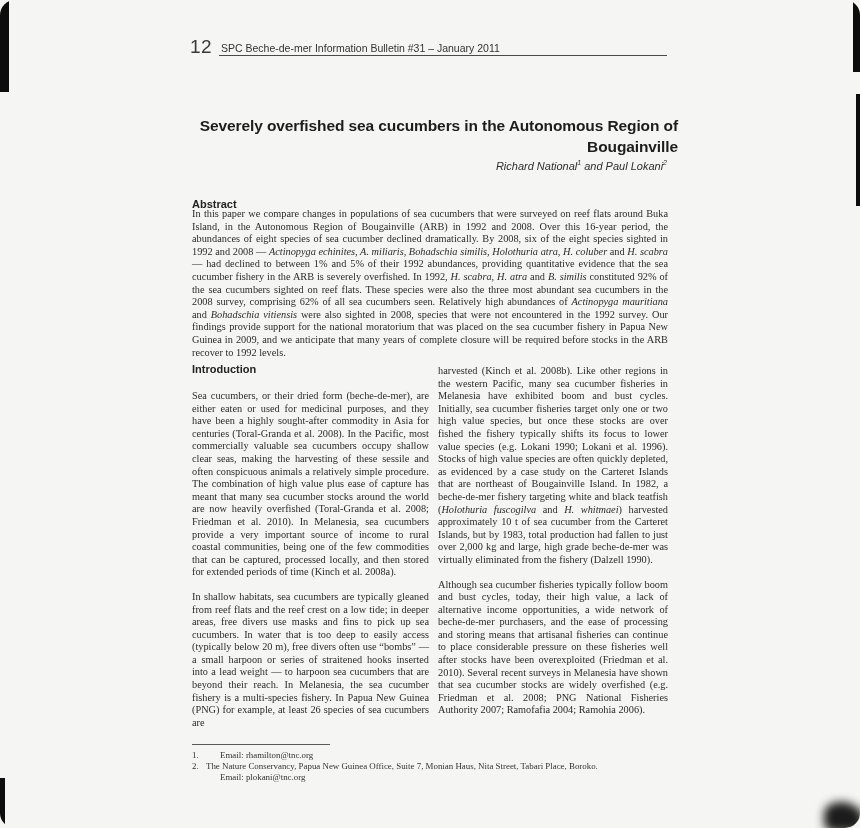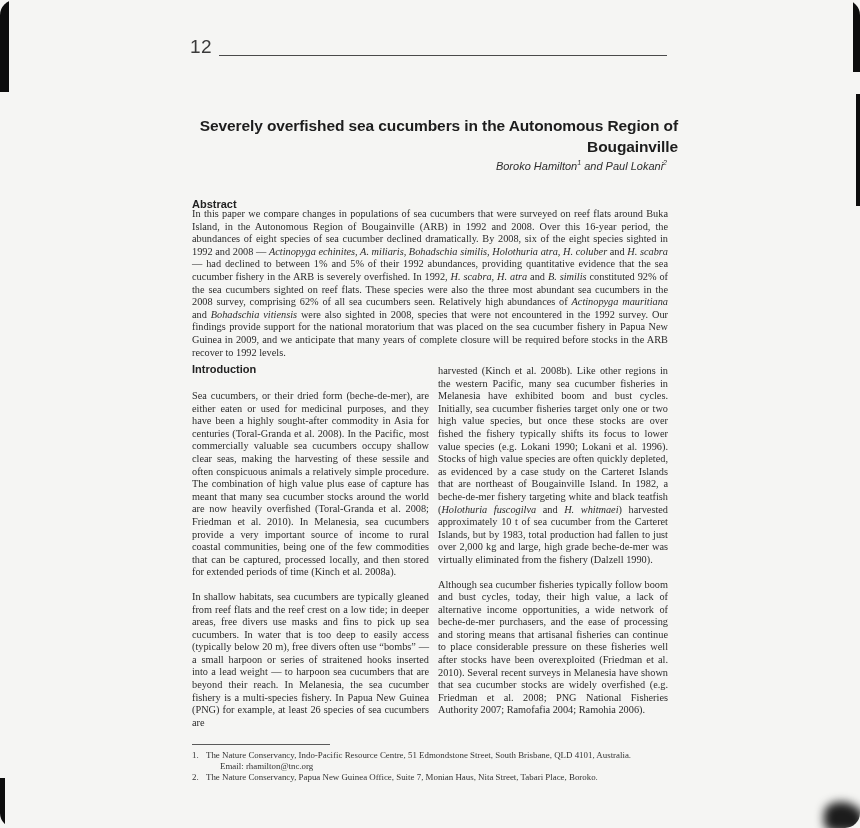--- a/index.html
+++ b/index.html
@@ -94,46 +94,47 @@
 
 <div class="page">
 
   <div class="artifact artifact-left-top"></div>
   <div class="artifact artifact-right-top"></div>
   <div class="artifact artifact-right-upper"></div>
   <div class="artifact artifact-left-bottom"></div>
   <div class="artifact artifact-corner-smudge"></div>
 
   <div class="page-number">12</div>
+  <div class="header-title">SPC Beche-de-mer Information Bulletin #31 – January 2011</div>
   <div class="header-rule"></div>
 
   <div class="article-title">Severely overfished sea cucumbers in the Autonomous Region of Bougainville</div>
-  <div class="authors-line"><span>Boroko Hamilton</span><sup>1</sup><span> and Paul Lokani</span><sup>2</sup></div>
+  <div class="authors-line"><span>Richard National</span><sup>1</sup><span> and Paul Lokani</span><sup>2</sup></div>
 
   <div class="section-heading abstract-heading">Abstract</div>
   <div class="body-text abstract-body"><span>In this paper we compare changes in populations of sea cucumbers that were surveyed on reef flats around Buka Island, in the Autonomous Region of Bougainville (ARB) in 1992 and 2008. Over this 16-year period, the abundances of eight species of sea cucumber declined dramatically. By 2008, six of the eight species sighted in 1992 and 2008 — </span><span style="font-style: italic;">Actinopyga echinites, A. miliaris, Bohadschia similis, Holothuria atra, H. coluber</span><span> and </span><span style="font-style: italic;">H. scabra</span><span> — had declined to between 1% and 5% of their 1992 abundances, providing quantitative evidence that the sea cucumber fishery in the ARB is severely overfished. In 1992, </span><span style="font-style: italic;">H. scabra, H. atra</span><span> and </span><span style="font-style: italic;">B. similis</span><span> constituted 92% of the sea cucumbers sighted on reef flats. These species were also the three most abundant sea cucumbers in the 2008 survey, comprising 62% of all sea cucumbers seen. Relatively high abundances of </span><span style="font-style: italic;">Actinopyga mauritiana</span><span> and </span><span style="font-style: italic;">Bohadschia vitiensis</span><span> were also sighted in 2008, species that were not encountered in the 1992 survey. Our findings provide support for the national moratorium that was placed on the sea cucumber fishery in Papua New Guinea in 2009, and we anticipate that many years of complete closure will be required before stocks in the ARB recover to 1992 levels.</span></div>
 
   <div class="section-heading introduction-heading">Introduction</div>
 
   <div class="column column-left">
     <p class="body-text"><span>Sea cucumbers, or their dried form (beche-de-mer), are either eaten or used for medicinal purposes, and they have been a highly sought-after commodity in Asia for centuries (Toral-Granda et al. 2008). In the Pacific, most commercially valuable sea cucumbers occupy shallow clear seas, making the harvesting of these sessile and often conspicuous animals a relatively simple procedure. The combination of high value plus ease of capture has meant that many sea cucumber stocks around the world are now heavily overfished (Toral-Granda et al. 2008; Friedman et al. 2010). In Melanesia, sea cucumbers provide a very important source of income to rural coastal communities, being one of the few commodities that can be captured, processed locally, and then stored for extended periods of time (Kinch et al. 2008a).</span></p>
     <p class="body-text"><span>In shallow habitats, sea cucumbers are typically gleaned from reef flats and the reef crest on a low tide; in deeper areas, free divers use masks and fins to pick up sea cucumbers. In water that is too deep to easily access (typically below 20 m), free divers often use “bombs” — a small harpoon or series of straitened hooks inserted into a lead weight — to harpoon sea cucumbers that are beyond their reach. In Melanesia, the sea cucumber fishery is a multi-species fishery. In Papua New Guinea (PNG) for example, at least 26 species of sea cucumbers are</span></p>
   </div>
 
   <div class="column column-right">
     <p class="body-text"><span>harvested (Kinch et al. 2008b). Like other regions in the western Pacific, many sea cucumber fisheries in Melanesia have exhibited boom and bust cycles. Initially, sea cucumber fisheries target only one or two high value species, but once these stocks are over fished the fishery typically shifts its focus to lower value species (e.g. Lokani 1990; Lokani et al. 1996). Stocks of high value species are often quickly depleted, as evidenced by a case study on the Carteret Islands that are northeast of Bougainville Island. In 1982, a beche-de-mer fishery targeting white and black teatfish (</span><span style="font-style: italic;">Holothuria fuscogilva</span><span> and </span><span style="font-style: italic;">H. whitmaei</span><span>) harvested approximately 10 t of sea cucumber from the Carteret Islands, but by 1983, total production had fallen to just over 2,000 kg and large, high grade beche-de-mer was virtually eliminated from the fishery (Dalzell 1990).</span></p>
     <p class="body-text"><span>Although sea cucumber fisheries typically follow boom and bust cycles, today, their high value, a lack of alternative income opportunities, a wide network of beche-de-mer purchasers, and the ease of processing and storing means that artisanal fisheries can continue to place considerable pressure on these fisheries well after stocks have been overexploited (Friedman et al. 2010). Several recent surveys in Melanesia have shown that sea cucumber stocks are widely overfished (e.g. Friedman et al. 2008; PNG National Fisheries Authority 2007; Ramofafia 2004; Ramohia 2006).</span></p>
   </div>
 
   <div class="footnote-rule"></div>
   <div class="footnotes">
     <div class="footnote">
       <span class="footnote-number">1.</span>
-      <span class="footnote-address">The Nature Conservancy, Indo-Pacific Resource Centre, 51 Edmondstone Street, South Brisbane, QLD 4101, Australia.</span>
       <div class="footnote-email">Email: rhamilton@tnc.org</div>
     </div>
     <div class="footnote">
       <span class="footnote-number">2.</span>
       <span class="footnote-address">The Nature Conservancy, Papua New Guinea Office, Suite 7, Monian Haus, Nita Street, Tabari Place, Boroko.</span>
+      <div class="footnote-email">Email: plokani@tnc.org</div>
     </div>
   </div>
 
 </div>
 
 </body></html>

